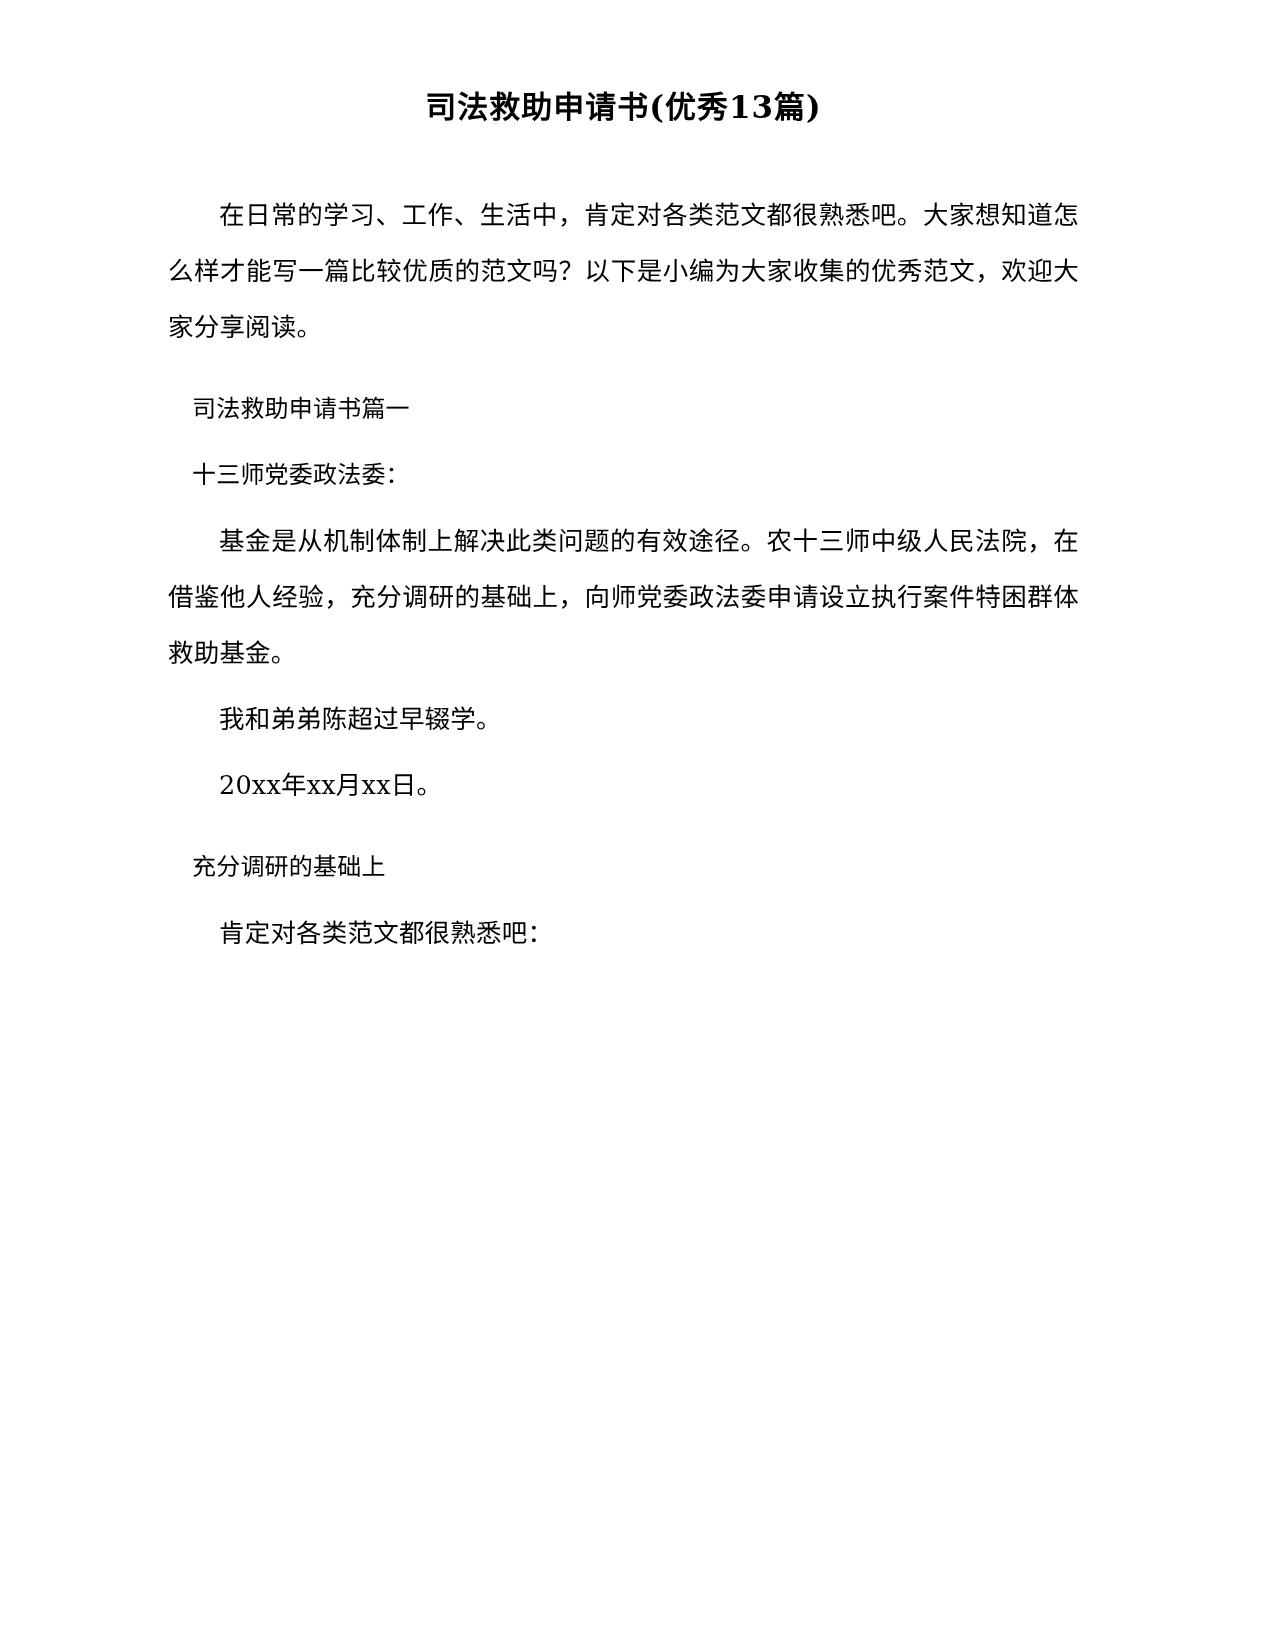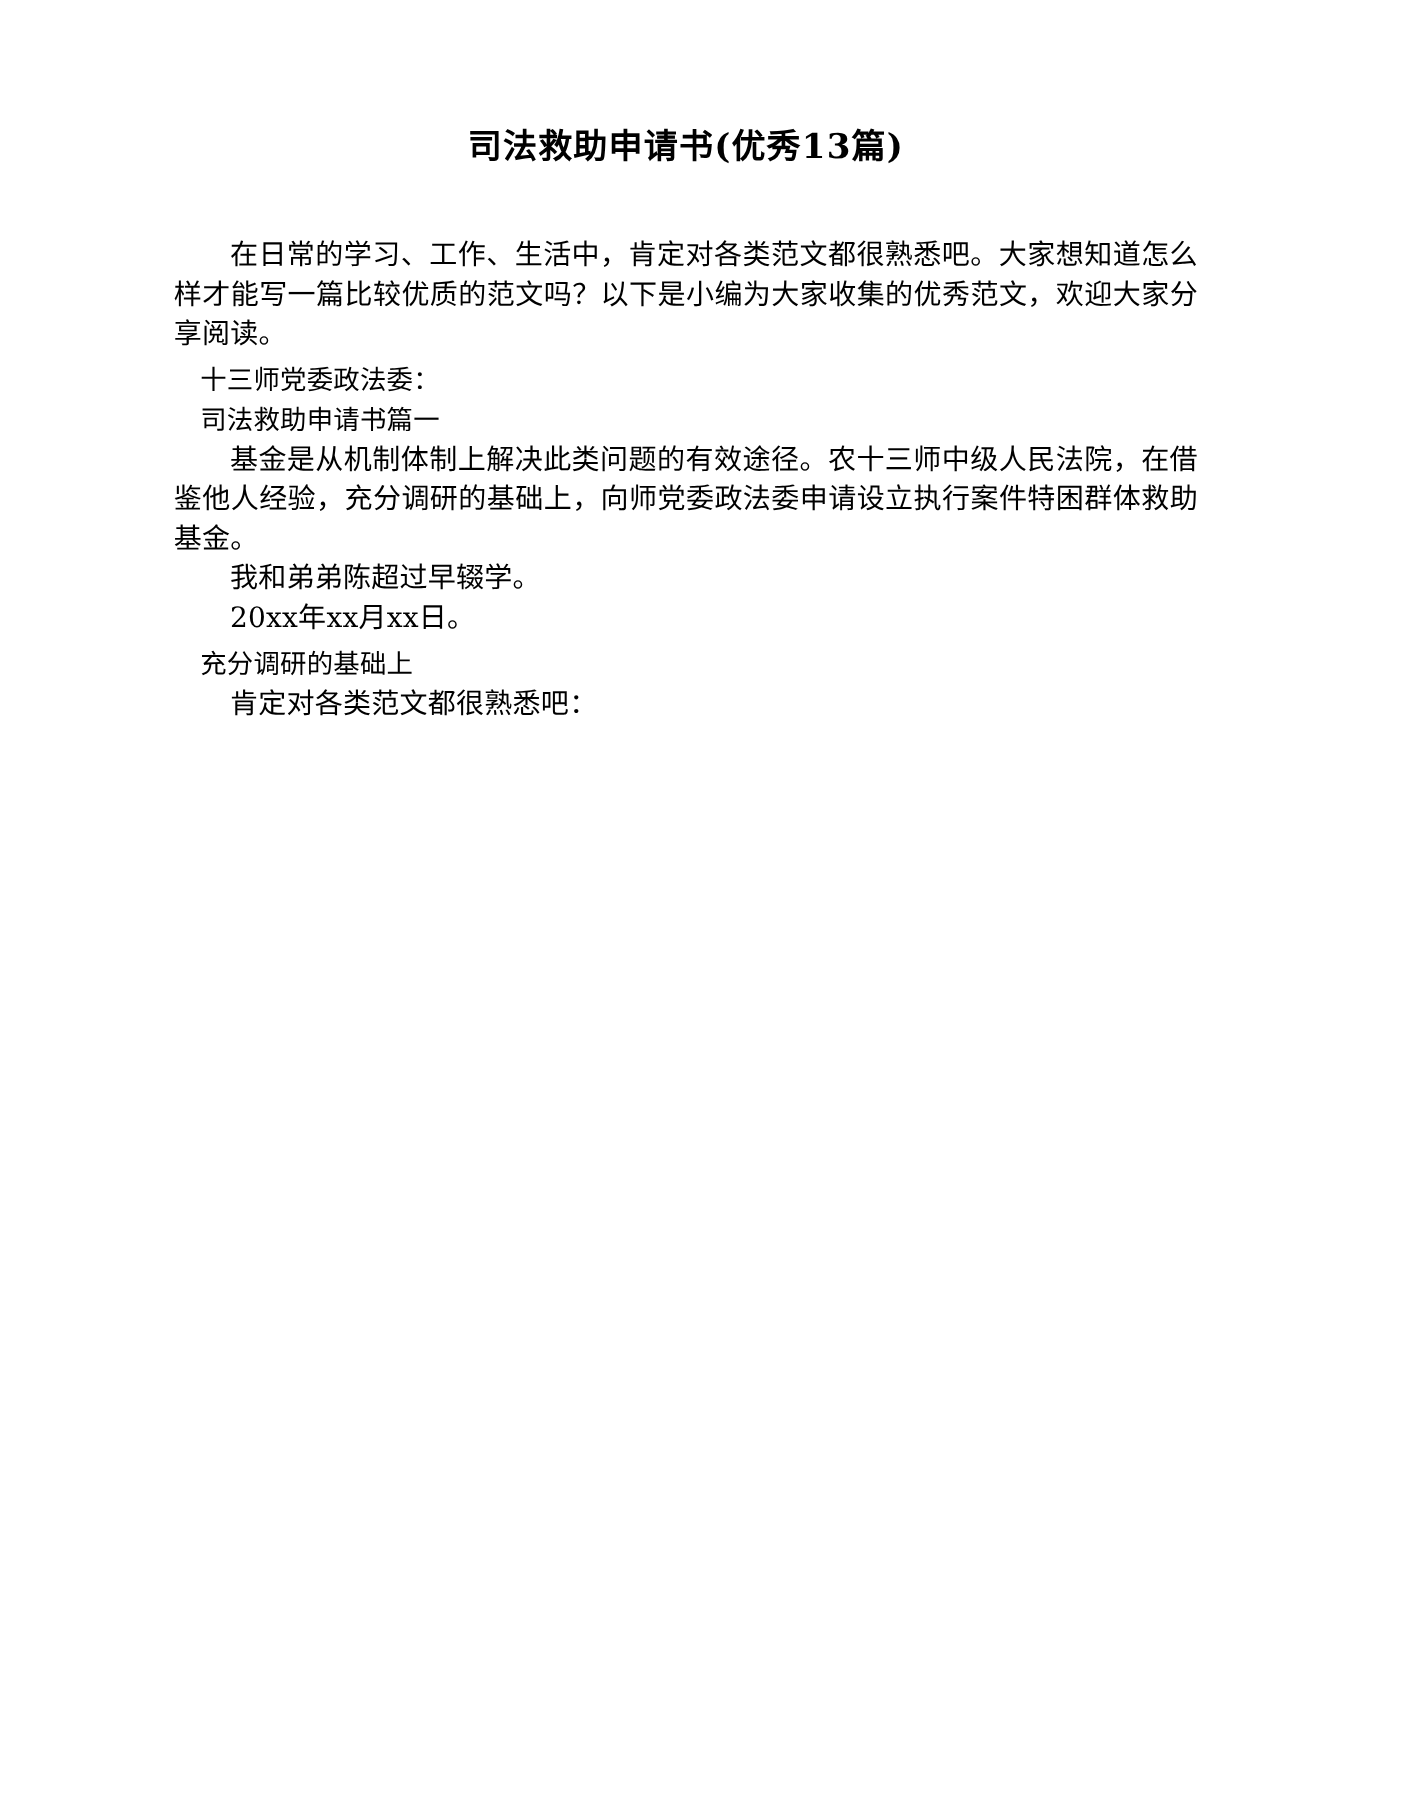--- a/index.html
+++ b/index.html
@@ -12,58 +12,58 @@
     height: 1650px;
     font-family: "DejaVu Serif", "Liberation Serif", serif;
     color: #000000;
     -webkit-font-smoothing: antialiased;
   }
   .page {
     position: relative;
     width: 1247px;
     height: 1650px;
     box-sizing: border-box;
-    padding: 113px 158px 0 158px;
+    padding: 86px 158px 0 158px;
   }
   .doc-title {
     font-size: 31px;
     font-weight: bold;
     text-align: center;
     letter-spacing: 1px;
     margin: 0 0 58px 0;
     line-height: 1.4;
   }
   .para {
     font-size: 25.5px;
-    line-height: 36px;
+    line-height: 56px;
     text-align: justify;
     text-justify: inter-ideograph;
-    margin: 0;
+    margin: 10px;
     letter-spacing: 0.2px;
   }
   .para.indent {
     text-indent: 2em;
   }
   .para.sub {
     text-indent: 1em;
     font-size: 24px;
   }
   .gap-sm { height: 6px; }
   .gap-md { height: 12px; }
 </style>
 </head>
 <body>
 
 <div class="page">
   <h1 class="doc-title">司法救助申请书(优秀13篇)</h1>
 
   <p class="para indent">在日常的学习、工作、生活中，肯定对各类范文都很熟悉吧。大家想知道怎么样才能写一篇比较优质的范文吗？以下是小编为大家收集的优秀范文，欢迎大家分享阅读。</p>
   <div class="gap-sm"></div>
+  <p class="para sub">司法救助申请书篇一</p>
   <p class="para sub">十三师党委政法委：</p>
-  <p class="para sub">司法救助申请书篇一</p>
   <p class="para indent">基金是从机制体制上解决此类问题的有效途径。农十三师中级人民法院，在借鉴他人经验，充分调研的基础上，向师党委政法委申请设立执行案件特困群体救助基金。</p>
   <p class="para indent">我和弟弟陈超过早辍学。</p>
   <p class="para indent">20xx年xx月xx日。</p>
   <div class="gap-sm"></div>
   <p class="para sub">充分调研的基础上</p>
   <p class="para indent">肯定对各类范文都很熟悉吧：</p>
   <div class="gap-md"></div>
 </div>
 
 </body></html>

